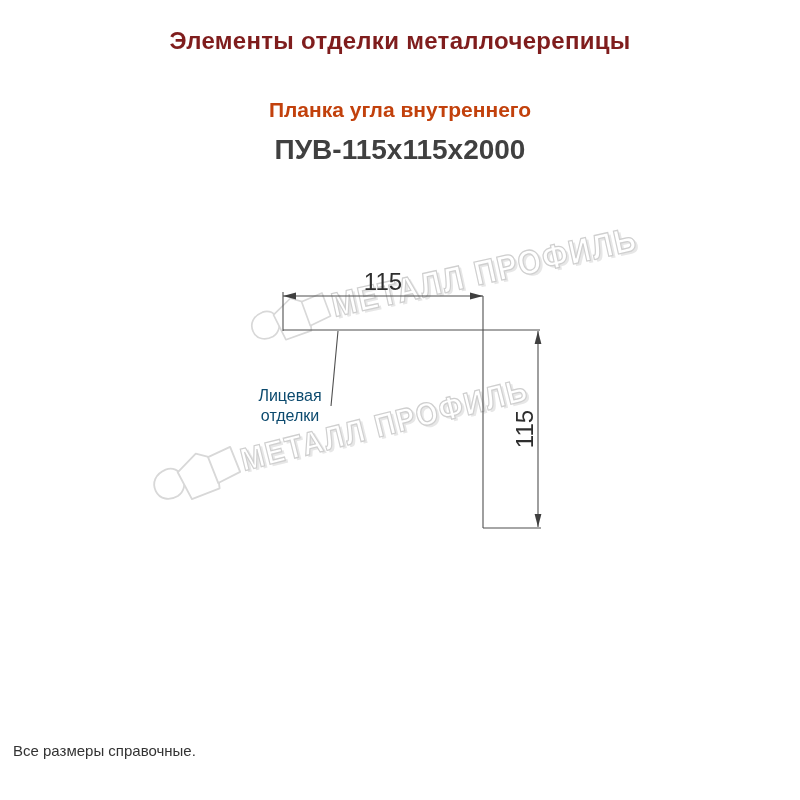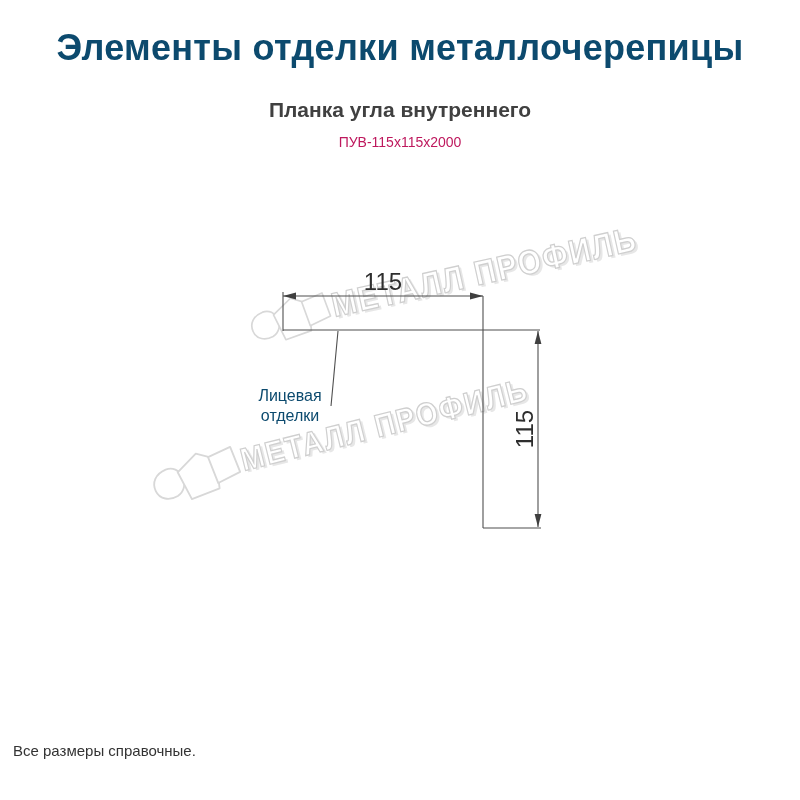--- a/index.html
+++ b/index.html
@@ -13,36 +13,36 @@
   }
   .centered-text {
     position: absolute;
     left: 0;
     width: 800px;
     text-align: center;
     white-space: nowrap;
   }
   .title {
     top: 27px;
-    font-size: 36px;
+    font-size: 24px;
     font-weight: bold;
-    color: #0c4a6e;
+    color: #7f1d1d;
     letter-spacing: 0.3px;
   }
   .product-name {
     top: 98px;
     font-size: 21px;
     font-weight: bold;
-    color: #404040;
+    color: #c2410c;
   }
   .product-sku {
     top: 134px;
-    font-size: 14px;
-    font-weight: normal;
-    color: #be185d;
+    font-size: 28px;
+    font-weight: bold;
+    color: #404040;
   }
   
   .wm {
     position: absolute;
     display: flex;
     align-items: center;
     gap: 2px;
     pointer-events: none;
   }
   .wm1 { left: 248px; top: 296px; transform: rotate(-12.5deg); transform-origin: left center; }

